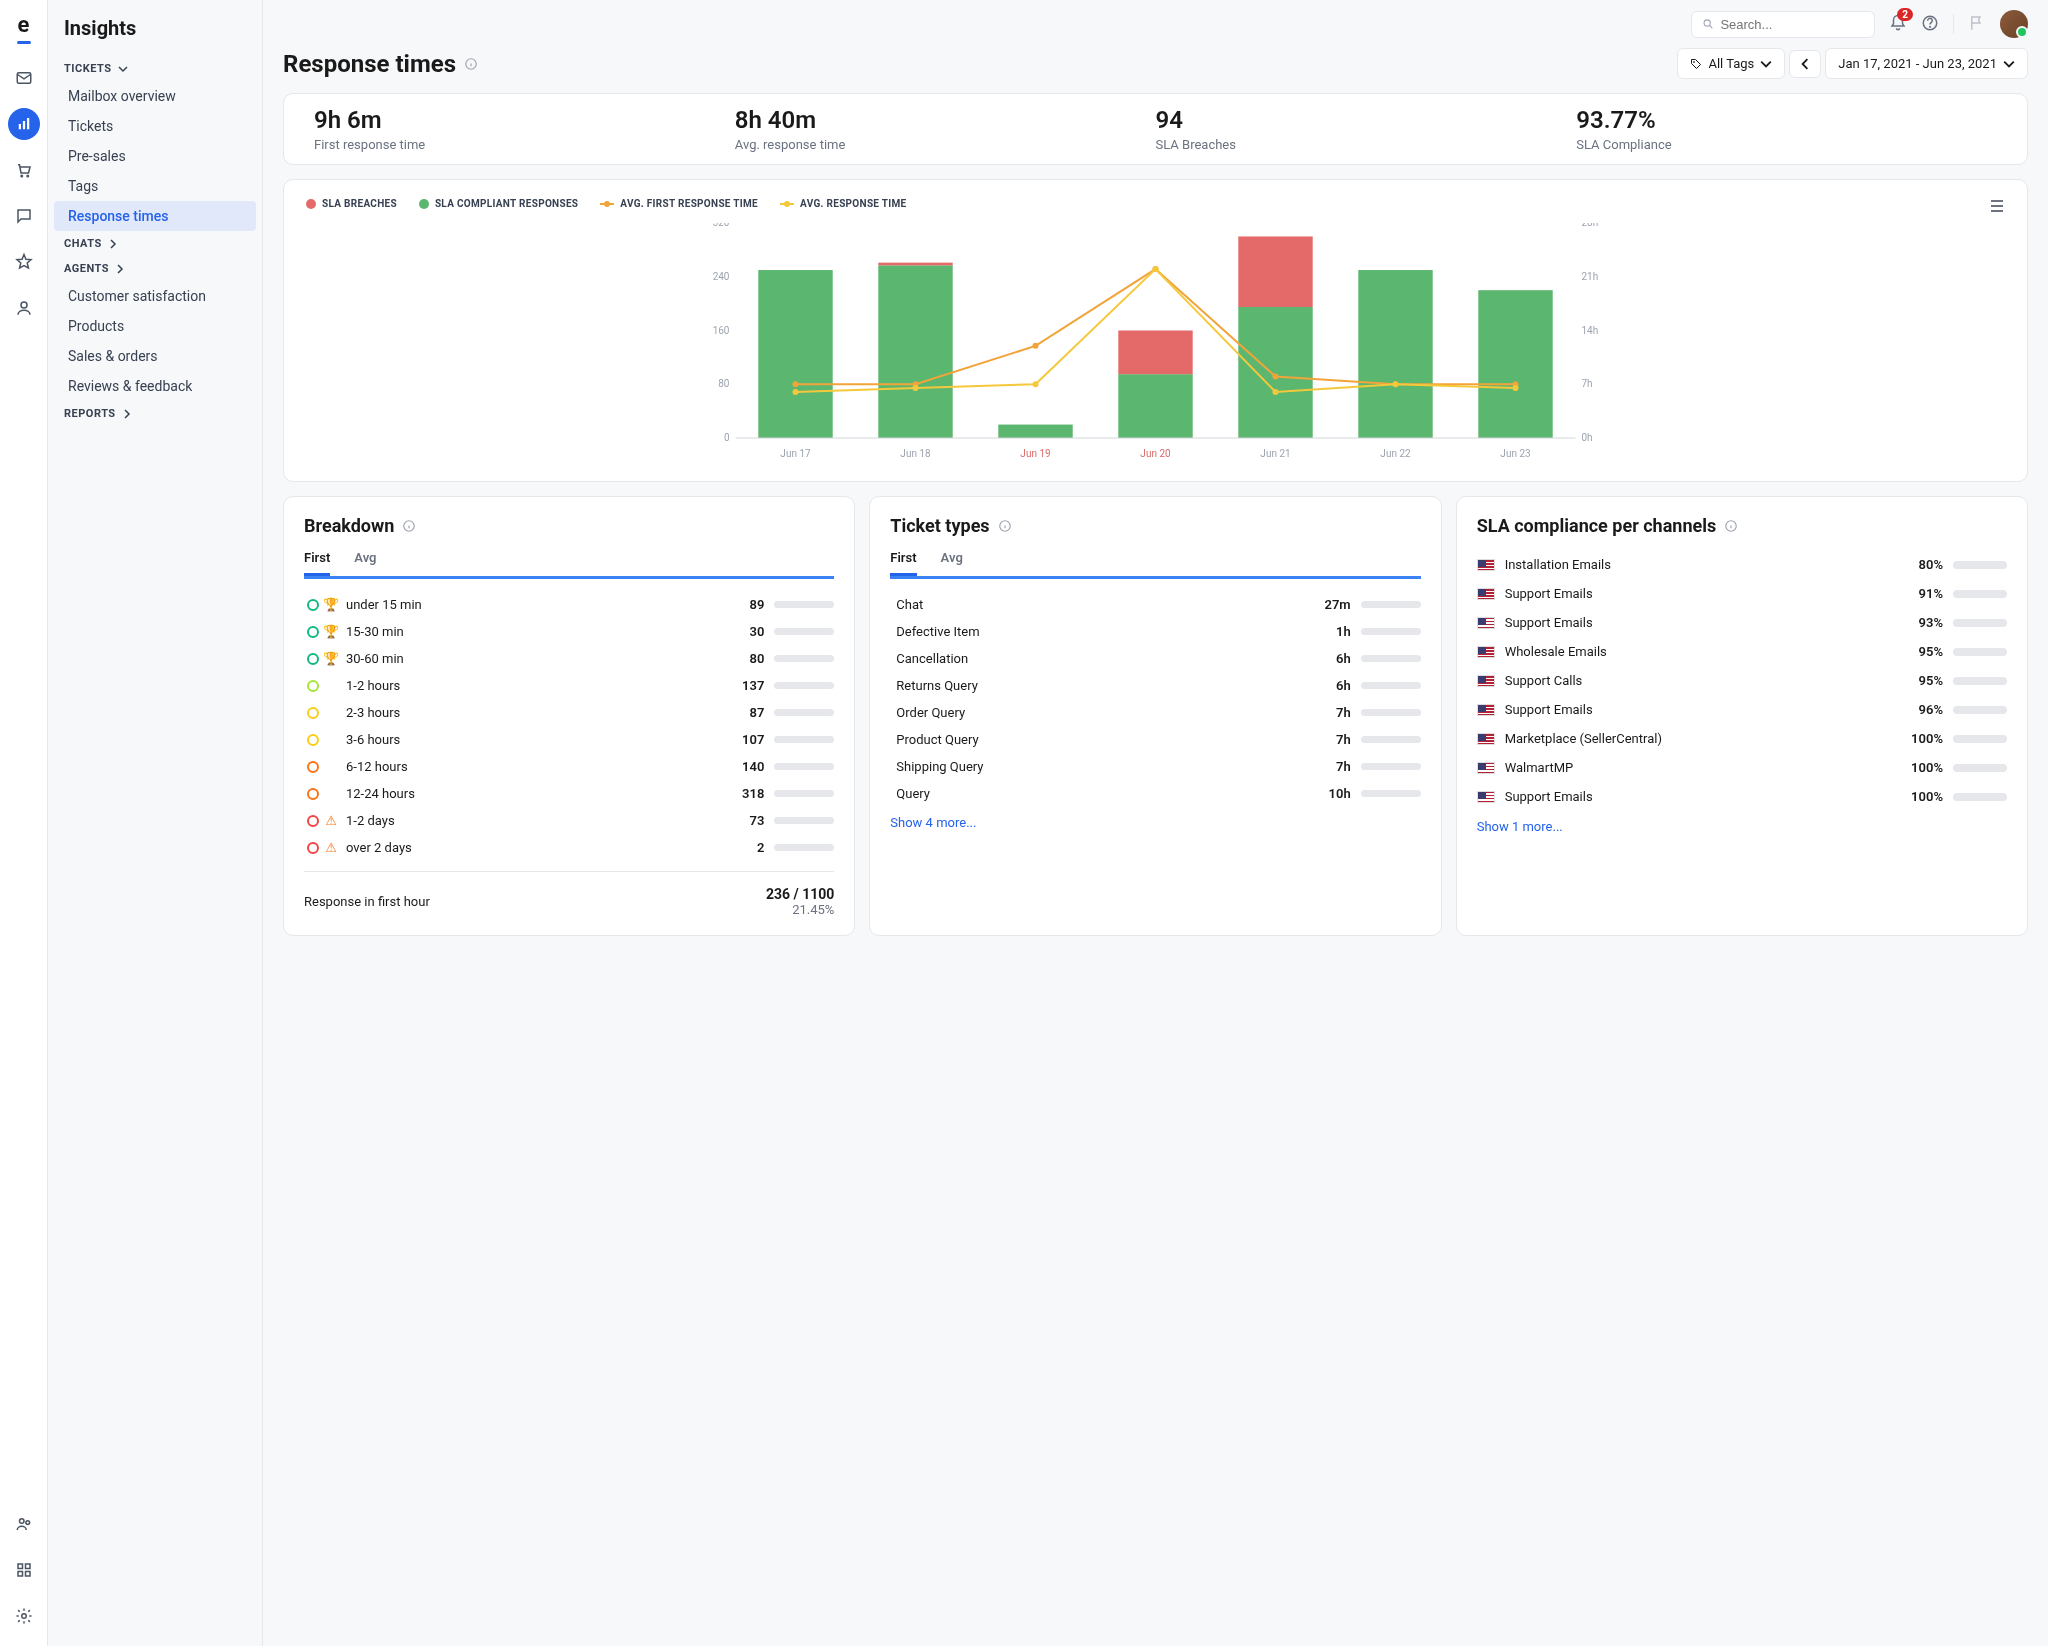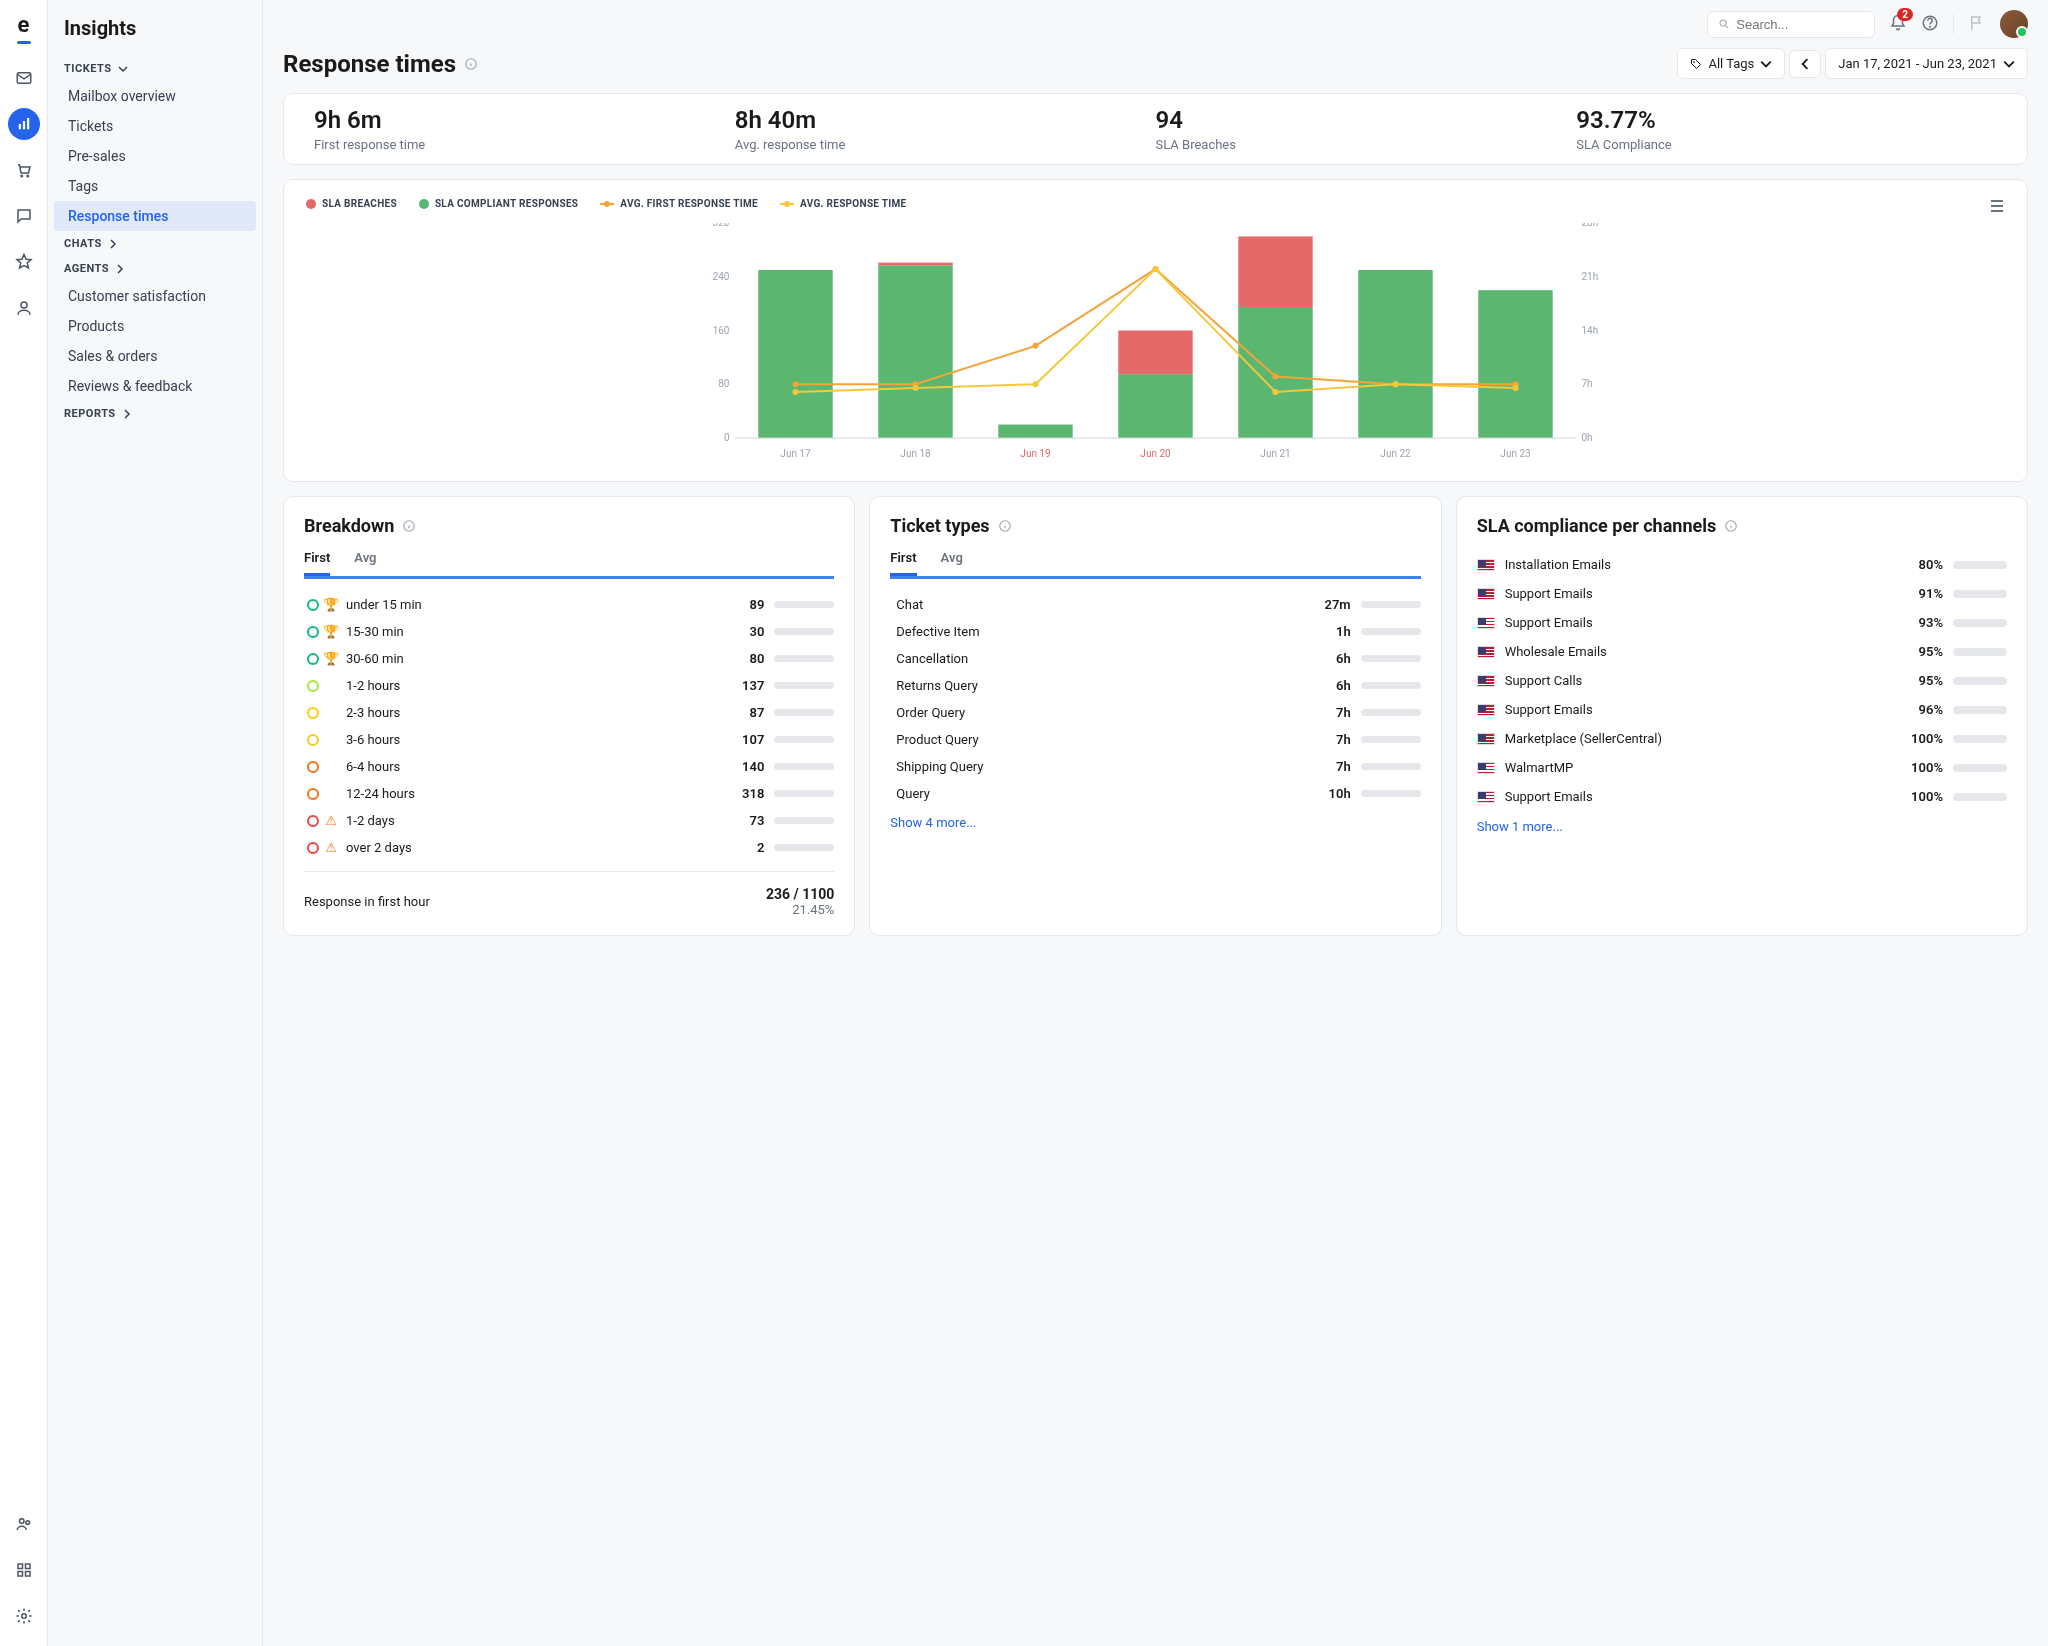--- a/index.html
+++ b/index.html
@@ -19,21 +19,21 @@
     .sidebar { width: 215px; background: #f7f8fa; border-right: 1px solid #e5e7eb; padding: 16px 0; }
     .sidebar-title { font-size: 20px; font-weight: 700; padding: 0 16px 16px; }
     .nav-group-header { font-size: 11px; font-weight: 700; letter-spacing: 0.5px; color: #374151; padding: 6px 16px; display: flex; align-items: center; gap: 6px; cursor: pointer; }
     .nav-group-header svg { width: 10px; height: 10px; }
     .nav-item { font-size: 14px; color: #374151; padding: 7px 16px 7px 20px; cursor: pointer; }
     .nav-item.active { background: #e0e8f9; color: #2563eb; font-weight: 500; border-radius: 4px; margin: 0 6px; padding-left: 14px; }
     
     
     .main { flex: 1; display: flex; flex-direction: column; overflow: auto; }
     .topbar { height: 48px; display: flex; align-items: center; justify-content: flex-end; padding: 0 20px; gap: 14px; }
-    .search { display: flex; align-items: center; background: #fff; border: 1px solid #e5e7eb; border-radius: 6px; padding: 5px 10px; width: 168px; }
+    .search { display: flex; align-items: center; background: #fff; border: 1px solid #e5e7eb; border-radius: 6px; padding: 5px 10px; width: 184px; }
     .search svg { width: 14px; height: 14px; color: #9ca3af; }
     .search input { border: none; outline: none; font-size: 13px; margin-left: 6px; width: 100%; }
     .topbar-icon { color: #6b7280; cursor: pointer; position: relative; }
     .topbar-icon svg { width: 18px; height: 18px; }
     .badge { position: absolute; top: -6px; right: -6px; background: #dc2626; color: #fff; font-size: 10px; font-weight: 700; border-radius: 10px; padding: 1px 5px; }
     .divider-v { width: 1px; height: 20px; background: #e5e7eb; }
     .avatar { width: 28px; height: 28px; border-radius: 50%; background: linear-gradient(135deg,#8b5a3c,#6b4226); position: relative; }
     .avatar::after { content: ''; position: absolute; bottom: 0; right: 0; width: 8px; height: 8px; background: #22c55e; border: 2px solid #f7f8fa; border-radius: 50%; }
     
     .content { padding: 0 20px 20px; }
@@ -435,21 +435,21 @@
                 <span class="row-icon2"></span>
                 <span class="row-label">3-6 hours</span>
                 <span class="row-value">107</span>
                 <span class="row-bar"><span class="row-bar-fill" style="width:34%"></span></span>
               </div>
               <div class="row">
                 <span class="row-icon">
                   <span class="ring orange"></span>
                 </span>
                 <span class="row-icon2"></span>
-                <span class="row-label">6-4 hours</span>
+                <span class="row-label">6-12 hours</span>
                 <span class="row-value">140</span>
                 <span class="row-bar"><span class="row-bar-fill" style="width:44%"></span></span>
               </div>
               <div class="row">
                 <span class="row-icon">
                   <span class="ring orange"></span>
                 </span>
                 <span class="row-icon2"></span>
                 <span class="row-label">12-24 hours</span>
                 <span class="row-value">318</span>

